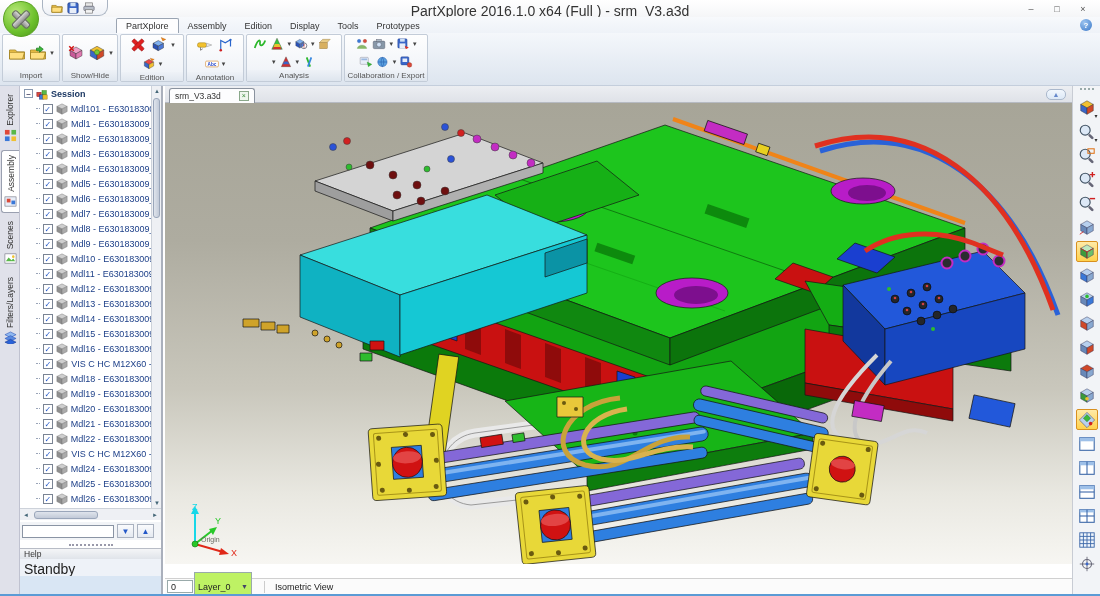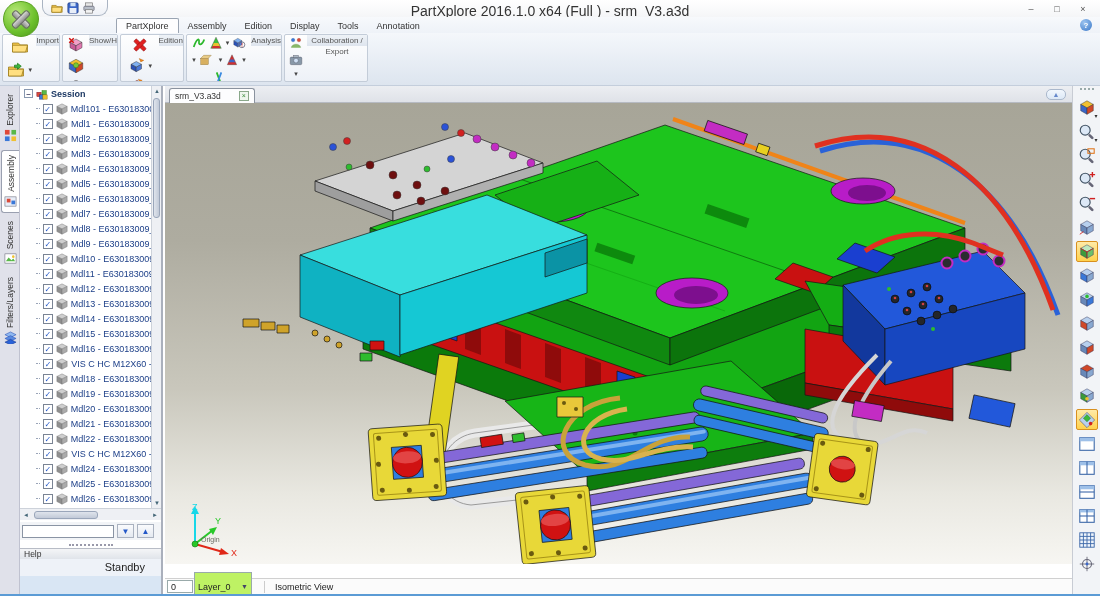--- a/index.html
+++ b/index.html
@@ -19,21 +19,21 @@
 
   
   .menubar{position:absolute;left:0;top:17px;width:1100px;height:16px;background:linear-gradient(#f7f9fc,#eef2f8);}
   .menu-tabs{position:absolute;left:116px;top:0;display:flex;height:16px;align-items:flex-end;}
   .mtab{font-size:9px;color:#333;padding:2px 9px;cursor:default;}
   .mtab.active{background:#fdfdfe;border:1px solid #9aa4b2;border-bottom:none;border-radius:2px 2px 0 0;}
   .ribbon-help{position:absolute;right:8px;top:2px;width:12px;height:12px;border-radius:50%;background:radial-gradient(circle at 35% 30%,#9cc4f0,#3a78c8);color:#fff;font-size:8px;font-weight:bold;display:flex;align-items:center;justify-content:center;}
 
   
   .ribbon{position:absolute;left:0;top:33px;width:1100px;height:53px;background:linear-gradient(#f4f7fb,#dde5ef);border-bottom:1px solid #c4cedc;display:flex;align-items:stretch;gap:2px;padding:1px 2px 2px 2px;}
-  .rgroup{height:48px;border:1px solid #c3ccd8;border-radius:2px;background:linear-gradient(#fefefe,#edf1f7);display:flex;flex-direction:row;overflow:hidden;}
+  .rgroup{height:48px;border:1px solid #c3ccd8;border-radius:2px;background:linear-gradient(#fefefe,#edf1f7);display:flex;flex-direction:column;overflow:hidden;}
   .ricons{flex:1;display:flex;align-items:center;justify-content:center;gap:3px;padding:1px 4px;flex-wrap:wrap;}
   .rlabel{height:11px;font-size:8px;color:#555;text-align:center;background:linear-gradient(#eef2f7,#dee5ee);line-height:11px;}
   .ic{width:18px;height:18px;display:block;}
   .ic.sm{width:14px;height:14px;}
   .dd{font-size:7px;color:#444;line-height:8px;align-self:center;}
 
   
   .main{position:absolute;left:0;top:86px;width:1100px;height:508px;}
   .side-strip{position:absolute;left:0;top:0;width:20px;height:508px;background:#e0e1ea;border-right:1px solid #c0c2d0;}
   .vtab{position:relative;margin:4px 1px;width:18px;border-radius:3px 0 0 3px;display:flex;flex-direction:column;align-items:center;padding:4px 0;color:#333;}
@@ -55,21 +55,21 @@
   .vscroll .thumb{position:absolute;left:1px;top:12px;width:7px;height:120px;background:linear-gradient(90deg,#dfe4ec,#c2cad8);border:1px solid #9aa6ba;border-radius:3px;}
   .hscroll{position:absolute;left:0;top:422px;width:141px;height:12px;background:#eef0f4;border-top:1px solid #cdd2da;}
   .hscroll .arr{position:absolute;top:1px;width:10px;height:10px;font-size:6px;color:#467;text-align:center;line-height:10px;}
   .hscroll .thumb{position:absolute;left:14px;top:2px;width:64px;height:8px;background:linear-gradient(#dfe4ec,#c2cad8);border:1px solid #9aa6ba;border-radius:3px;}
   .searchrow{position:absolute;left:0;top:436px;width:141px;height:18px;display:flex;align-items:center;gap:3px;padding:0 2px;background:#f2f4f7;}
   .searchrow input{width:92px;height:13px;border:1px solid #8a94a4;font-size:9px;padding:0 2px;background:#fff;}
   .sbtn{width:17px;height:14px;border:1px solid #aab2c0;background:linear-gradient(#fafbfd,#e4e9f0);font-size:8px;color:#2458c8;display:flex;align-items:center;justify-content:center;}
   .grip{position:absolute;left:0;top:456px;width:141px;height:6px;display:flex;align-items:center;justify-content:center;}
   .grip div{width:44px;border-top:2px dotted #99a;}
   .help-hdr{position:absolute;left:0;top:462px;width:141px;height:11px;background:linear-gradient(#f4f5f7,#e0e4ea);border-top:1px solid #b8bcc6;font-size:8.5px;color:#333;padding-left:4px;line-height:11px;}
-  .standby{position:absolute;left:0;top:473px;width:141px;height:17px;background:#eef2f8;font-size:11px;color:#222;padding:2px 16px;text-align:right;}
+  .standby{position:absolute;left:0;top:473px;width:141px;height:17px;background:#eef2f8;font-size:14px;color:#222;padding:2px 4px;}
   .left-rest{position:absolute;left:0;top:490px;width:141px;height:18px;background:#d9e6f4;}
 
   
   .viewport{position:absolute;left:165px;top:0;width:907px;height:508px;}
   .vtabbar{position:absolute;left:0;top:0;width:100%;height:17px;background:linear-gradient(#eceef2,#dfe2e8);border-bottom:1px solid #b6bac2;}
   .vtabbar .doc-tab{position:absolute;left:4px;top:2px;height:15px;background:#fdfdfe;border:1px solid #8a929e;border-bottom:none;border-radius:3px 3px 0 0;font-size:8.5px;color:#333;display:flex;align-items:center;gap:18px;padding:0 5px;}
   .tab-close{width:10px;height:10px;border:1px solid #8aa88a;background:#eef6ee;color:#3a8a3a;font-size:7px;line-height:8px;text-align:center;}
   .collapse-btn{position:absolute;right:6px;top:3px;width:20px;height:11px;border:1px solid #aab8cc;border-radius:5px;background:linear-gradient(#f2f7fd,#dce8f6);font-size:7px;color:#68c;text-align:center;line-height:9px;}
   .canvas{position:absolute;left:0;top:17px;width:907px;height:461px;background:linear-gradient(180deg,#a7a598 0%,#aeaca0 30%,#c9c7bc 62%,#e9e8e1 85%,#f7f6f2 100%);overflow:hidden;}
   .model{position:absolute;left:0;top:0;width:907px;height:461px;}
@@ -129,21 +129,21 @@
   </div>
 
   <div class="menubar">
     <div class="menu-tabs">
 
     <span class="mtab active">PartXplore</span>
         <span class="mtab">Assembly</span>
         <span class="mtab">Edition</span>
         <span class="mtab">Display</span>
         <span class="mtab">Tools</span>
-        <span class="mtab">Annotation</span>
+        <span class="mtab">Prototypes</span>
       </div>
     <div class="ribbon-help">?</div>
   </div>
 
   <div class="ribbon">
     <div class="rgroup" style="width:58px">
       <div class="ricons">
         <svg class="ic" viewBox="0 0 24 24">
             <path d="M2 8h8l2 2.5h10V20H2z" fill="#f6c84c" stroke="#9a7a18"></path>
             <path d="M2 11h20l-2.5 9H2z" fill="#ffdf80" stroke="#9a7a18"></path>
@@ -206,20 +206,40 @@
               <path d="M20 8.5v7l-8 4.5v-7z" fill="#f2c030"></path>
             </g>
             <path d="M14 2l7 2-4 3z" fill="#f08418" stroke="#a85a08" stroke-width=".5"></path>
           </svg>
         <span class="dd">▾</span>
       </div>
       <div class="rlabel">Edition</div>
     </div>
 
 
+    <div class="rgroup" style="width:58px">
+      <div class="ricons">
+        <svg class="ic" viewBox="0 0 24 24">
+            <rect x="2" y="9" width="12" height="6" rx="2.5" fill="#f2c12e" stroke="#9a7a18" stroke-width=".7"></rect>
+            <path d="M14 9.5l7 2.5-7 2.5z" fill="#e6e6e6" stroke="#888" stroke-width=".6"></path>
+            <path d="M6 15v4l3-2" fill="none" stroke="#666" stroke-width="1"></path>
+          </svg>
+        <svg class="ic" viewBox="0 0 24 24">
+            <path d="M5 19V6l6 3 7-4v9" fill="none" stroke="#2a66cc" stroke-width="1.6"></path>
+            <circle cx="5" cy="19" r="1.7" fill="#d02020"></circle>
+            <circle cx="18" cy="5" r="1.5" fill="#2a66cc"></circle>
+          </svg>
+        <svg class="ic sm" viewBox="0 0 24 24">
+            <rect x="1" y="7" width="22" height="10" rx="2" fill="#fff" stroke="#d08020" stroke-width="1"></rect>
+            <text x="12" y="15" font-size="8" text-anchor="middle" fill="#2244cc" font-weight="bold" font-family="Liberation Sans, sans-serif">Abc</text>
+          </svg>
+        <span class="dd">▾</span>
+      </div>
+      <div class="rlabel">Annotation</div>
+    </div>
 
     <div class="rgroup" style="width:96px">
       <div class="ricons">
         <svg class="ic sm" viewBox="0 0 24 24">
             <path d="M3 19C8 3 13 4 12 10s5 7 9-4" fill="none" stroke="#2db82d" stroke-width="3"></path>
           </svg>
         <svg class="ic sm" viewBox="0 0 24 24">
             <path d="M12 2 21 21H3z" fill="#3cc03c" stroke="#333" stroke-width=".6"></path>
             <path d="M8 12h8l3 6H6z" fill="#e8c030"></path>
             <path d="M6 17h12l1.5 4H4.5z" fill="#d03030"></path>

